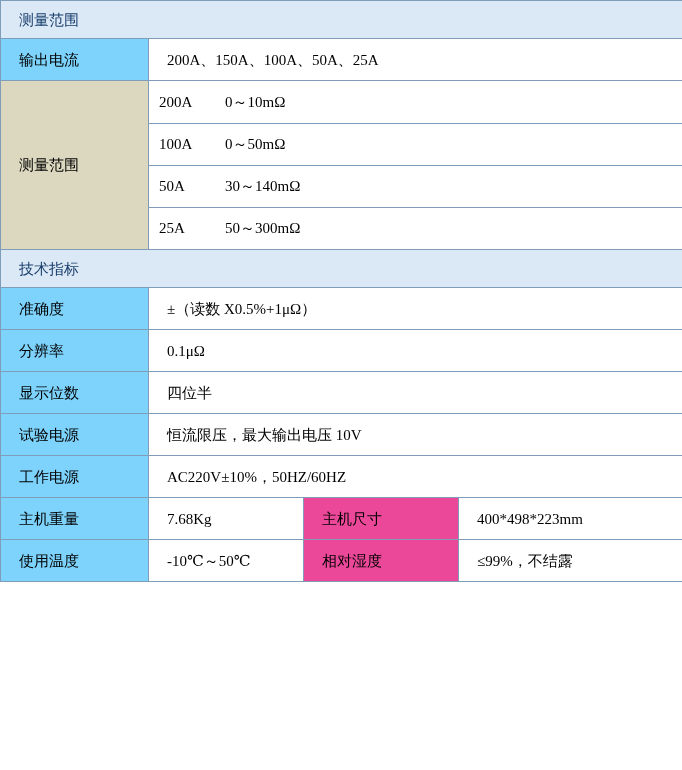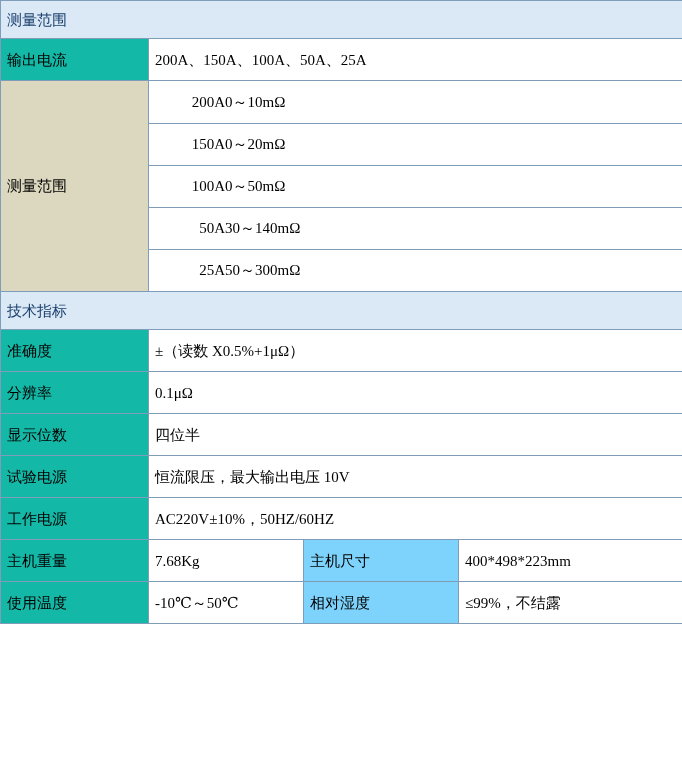--- a/index.html
+++ b/index.html
@@ -13,43 +13,43 @@
     font-family: "Liberation Serif", "DejaVu Serif", serif;
     color: #000000;
   }
   .spec-table {
     width: 682px;
     border-collapse: collapse;
     table-layout: fixed;
   }
   .spec-table td {
     border: 1px solid #7f9db9;
-    padding: 0 6px;
+    padding: 0 18px;
     font-size: 15px;
     line-height: 20px;
     vertical-align: middle;
     height: 42px;
     box-sizing: border-box;
   }
   
   .section-row td {
     background: #dbe8f5;
     color: #1a3f6e;
     font-size: 15px;
     font-weight: normal;
     height: 38px;
   }
   
   .label-cell {
-    background: #14b8a6;
+    background: #7dd3fc;
     color: #000000;
     width: 148px;
   }
   .label-cell-mid {
-    background: #7dd3fc;
+    background: #ec4899;
     color: #000000;
   }
   .value-cell {
     background: #ffffff;
   }
   .range-label {
     background: #dcd8c0;
     vertical-align: middle;
     text-align: left;
   }
@@ -67,21 +67,20 @@
     background: #ffffff;
     box-sizing: border-box;
   }
   .nested tr:last-child td {
     border-bottom: none;
     border-radius: 21px;
   }
   .amp {
     display: inline-block;
     width: 66px;
-    text-align: right;
   }
 </style>
 </head>
 <body>
 
 <table class="spec-table">
   <colgroup>
     <col style="width:148px">
     <col style="width:155px">
     <col style="width:155px">
@@ -98,23 +97,20 @@
       <td class="value-cell" colspan="3">200A、150A、100A、50A、25A</td>
     </tr>
 
     <tr>
       <td class="range-label">测量范围</td>
       <td class="value-cell" colspan="3" style="padding:0; height:auto;">
         <table class="nested">
           <tbody>
             <tr>
               <td><span class="amp">200A</span><span>0～10mΩ</span></td>
-            </tr>
-            <tr>
-              <td><span class="amp">150A</span><span>0～20mΩ</span></td>
             </tr>
             <tr>
               <td><span class="amp">100A</span><span>0～50mΩ</span></td>
             </tr>
             <tr>
               <td><span class="amp">50A</span><span>30～140mΩ</span></td>
             </tr>
             <tr>
               <td><span class="amp">25A</span><span>50～300mΩ</span></td>
             </tr>

